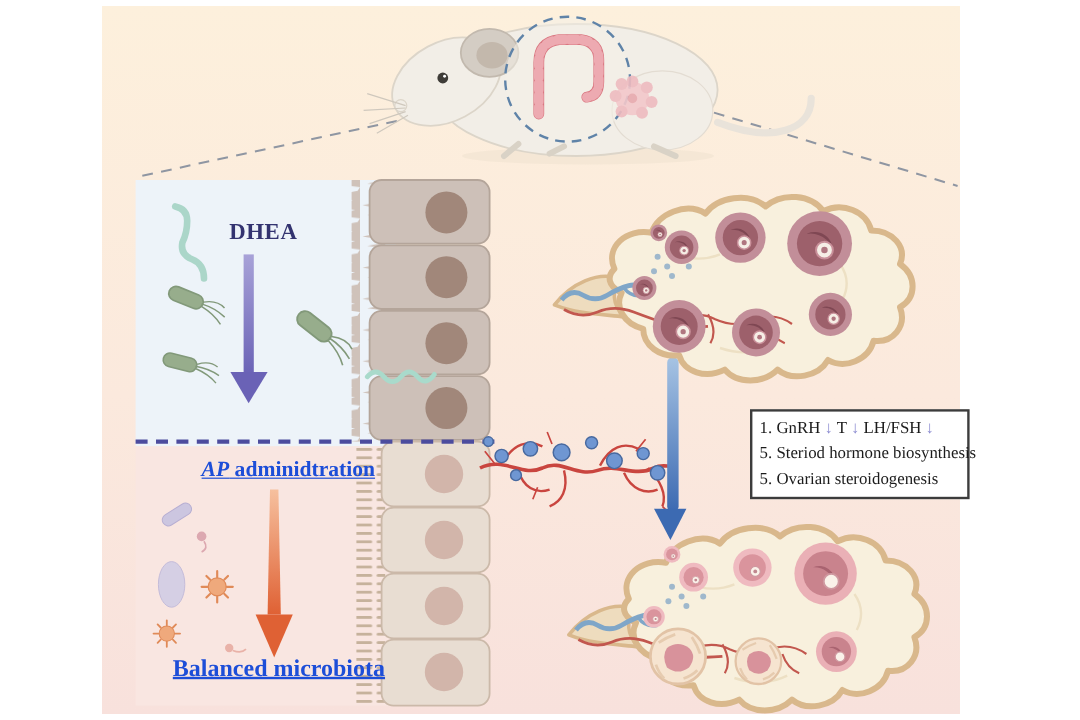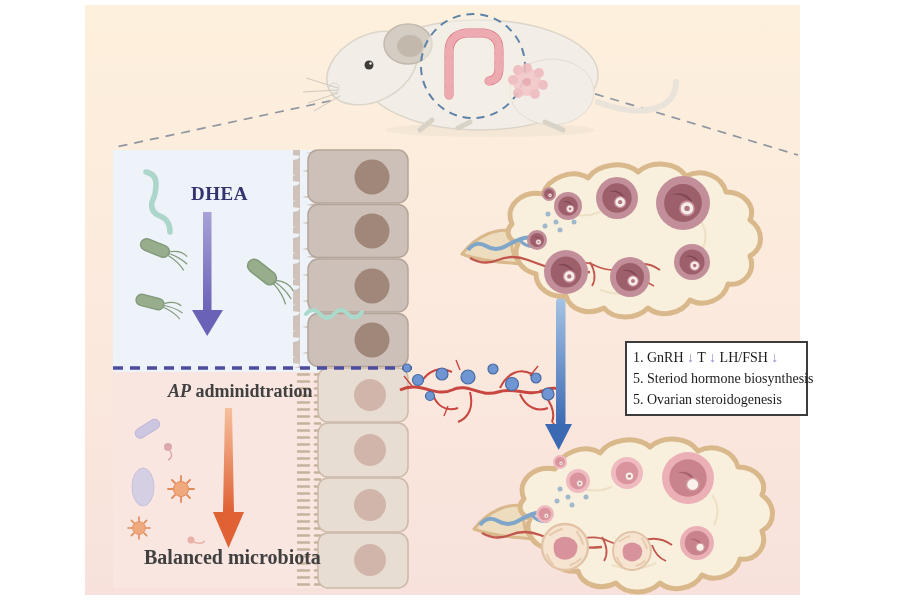--- a/index.html
+++ b/index.html
@@ -1,21 +1,21 @@
 <!DOCTYPE html>
 <html><head>
 <meta charset="utf-8">
 <style>
   html,body{margin:0;padding:0;background:#ffffff;}
   #canvas{position:relative;width:900px;height:600px;background:#ffffff;overflow:hidden;
           font-family:"Liberation Serif","DejaVu Serif",serif;}
   .abs{position:absolute;}
   .lbl{position:absolute;white-space:nowrap;}
   .purple-text{color:#333370;font-weight:700;}
-  .red-text{color:#404040;font-weight:700;}
+  .red-text{color:#1d4ed8;font-weight:700;text-decoration:underline;}
   #dhea-label{left:191px;top:183px;font-size:19px;letter-spacing:.5px;}
   #pcos-label{left:116px;top:341px;font-size:17.5px;}
   #ap-label{left:168px;top:381px;font-size:18px;}
   #ap-label .it{font-style:italic;}
   #balanced-label{left:144px;top:546px;font-size:20px;}
   #larginine-pill{left:431px;top:334px;width:102px;height:34px;background:#c8b5da;
       border:1px solid #b9a4cf;border-radius:17px;display:flex;align-items:center;
       justify-content:center;font-size:16.5px;font-weight:700;color:#eed8e2;letter-spacing:.3px;}
   #larginine-pill .up{color:#c23449;font-size:15px;margin-left:1px;font-weight:700;}
   #effects-box{left:577px;top:341px;width:183px;background:#ffffff;border:2px solid #3c3c3c;

